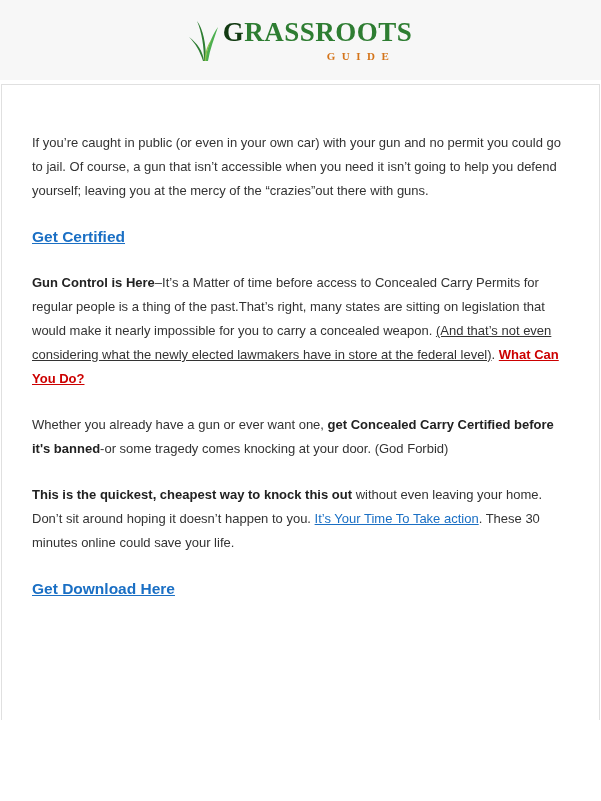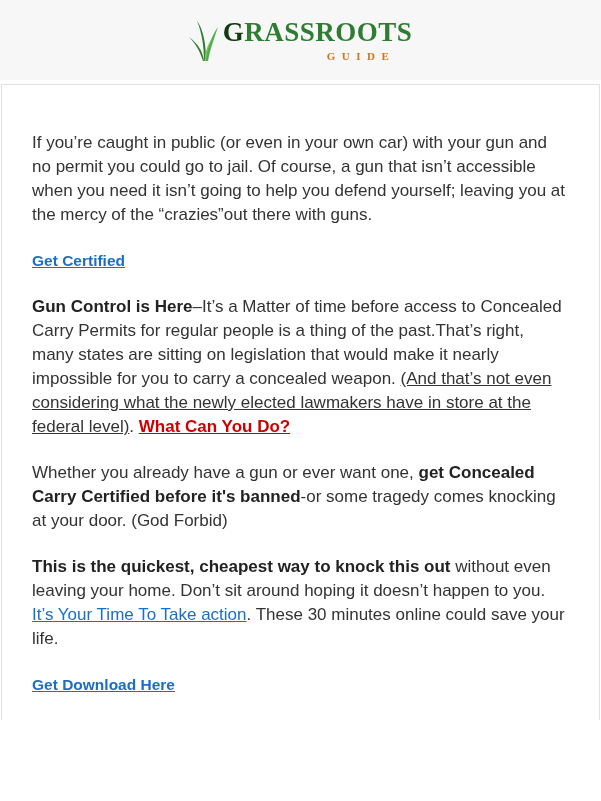--- a/index.html
+++ b/index.html
@@ -71,21 +71,21 @@
     right: 1px;
     bottom: 0;
     background: #ffffff;
     border: 1px solid #e0e0e0;
     border-bottom: none;
     box-sizing: border-box;
     padding: 46px 30px 0 30px;
   }
   p {
     margin: 0 0 22px 0;
-    font-size: 17px;
+    font-size: 13px;
     line-height: 24px;
     color: #333333;
   }
   .link {
     color: #1a6fc4;
     text-decoration: underline;
     font-weight: bold;
     cursor: pointer;
   }
   .link-inline {

